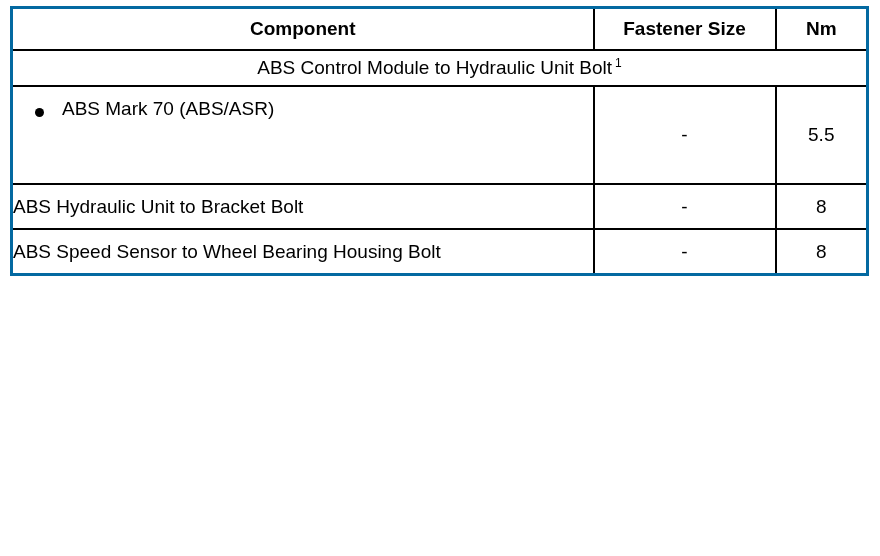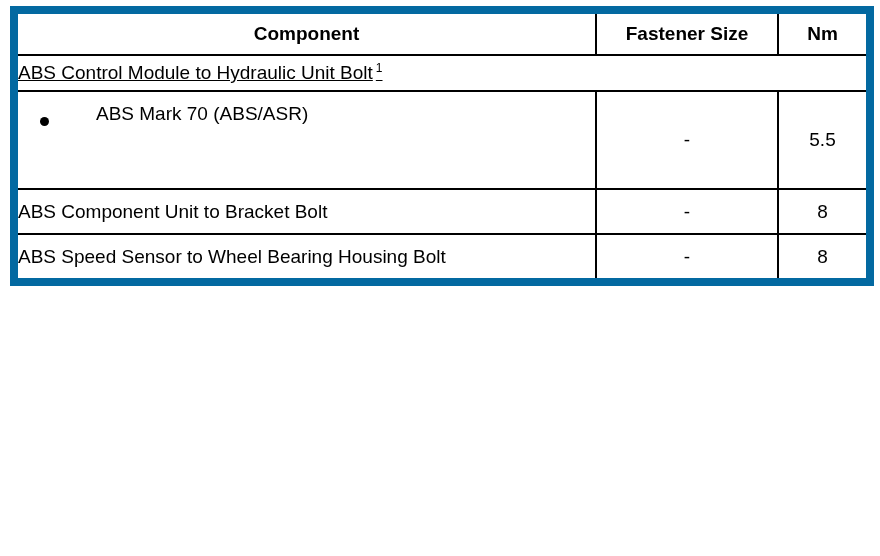--- a/index.html
+++ b/index.html
@@ -20,21 +20,21 @@
     width: 880px;
     height: 556px;
     box-sizing: border-box;
   }
 
   table.torque-table {
     border-collapse: collapse;
     table-layout: fixed;
     width: 856px;
     margin: 6px 0 0 10px;
-    border: 8px solid #0369a1;
+    border: 3px solid #0369a1;
   }
 
   table.torque-table col.c-component { width: 582px; }
   table.torque-table col.c-fastener  { width: 182px; }
   table.torque-table col.c-nm        { width: 92px;  }
 
   table.torque-table th,
   table.torque-table td {
     border: 2px solid #000000;
     padding: 0;
@@ -62,32 +62,30 @@
     text-align: center;
     padding: 4px 6px;
   }
   td.leftvalue {
     text-align: left;
     padding: 4px 8px;
   }
 
   
   td.group-head {
-    text-align: left;
+    text-align: center;
     padding: 7px 8px;
     height: 34px;
-    text-decoration: underline;
   }
 
   
   .bullet-line {
     display: flex;
-    align-items: flex-end;
+    align-items: center;
     padding-left: 22px;
-    gap: 29px;
   }
   .bullet-dot {
     flex: 0 0 auto;
     width: 9px;
     height: 9px;
     border-radius: 50%;
     background: #000000;
     margin-top: 7px;
     margin-right: 18px;
   }
@@ -145,21 +143,21 @@
             <span class="bullet-dot"></span>
             <span class="bullet-text">ABS Mark 70 (ABS/ASR)</span>
           </div>
         </td>
         <td class="center">-</td>
         <td class="center">5.5</td>
       </tr>
 
 
       <tr class="std-row">
-        <td class="component">ABS Component Unit to Bracket Bolt</td>
+        <td class="component">ABS Hydraulic Unit to Bracket Bolt</td>
         <td class="center">-</td>
         <td class="center">8</td>
       </tr>
 
 
       <tr class="std-row">
         <td class="component">ABS Speed Sensor to Wheel Bearing Housing Bolt</td>
         <td class="center">-</td>
         <td class="center">8</td>
       </tr>

